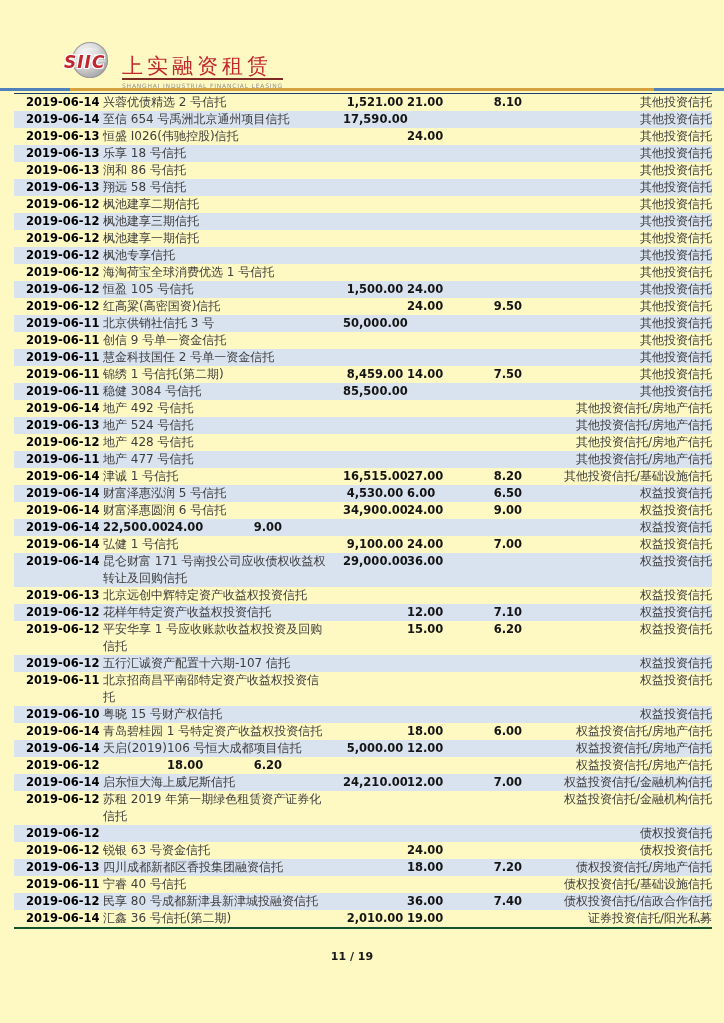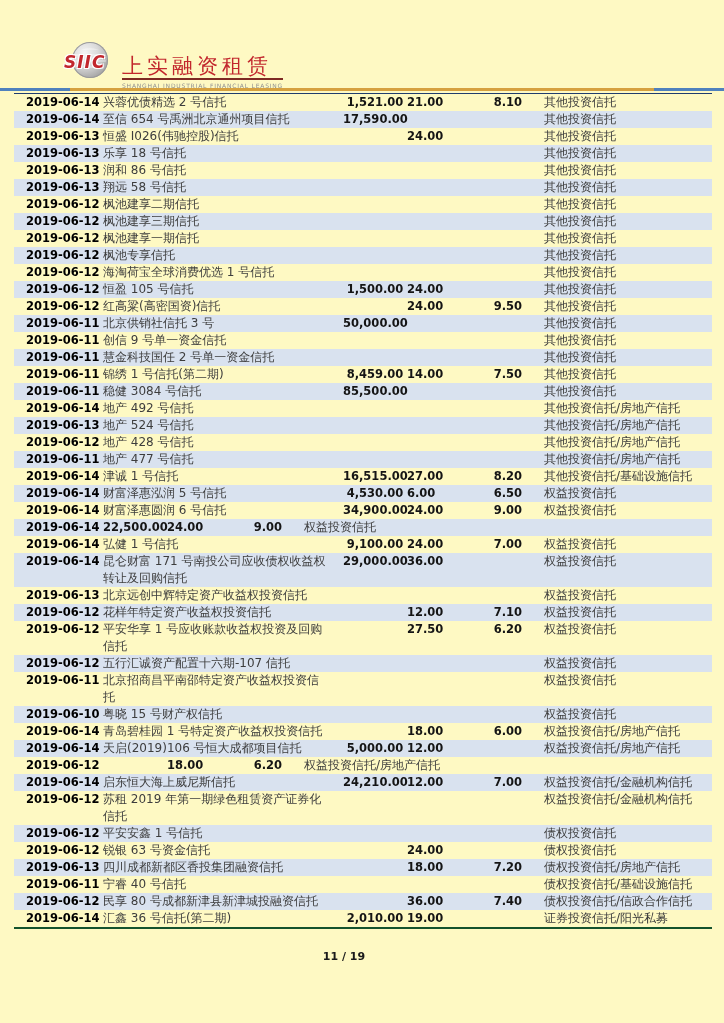--- a/index.html
+++ b/index.html
@@ -49,25 +49,25 @@
     border-top:1px solid #1f3c6d; border-bottom:2px solid #14532d;
   }
   .row { display:flex; align-items:flex-start; line-height:17px; font-size:12px; }
   .row.alt { background:#d9e2ef; }
   .cell { box-sizing:border-box; }
   .c-date  { width:89px;  padding-left:12px; font-weight:bold; color:#000; font-size:11.5px; }
   .c-name  { width:240px; padding-right:16px; color:#3d3d3d; word-break:break-all; }
   .c-amount{ width:64px;  text-align:center; font-weight:bold; color:#151515; font-size:11.5px; }
   .c-term  { width:73px;  font-weight:bold; color:#151515; font-size:11.5px; }
   .c-rate  { width:42px;  text-align:right; font-weight:bold; color:#151515; font-size:11.5px; }
-  .c-cat   { flex:1; padding-left:22px; color:#3d3d3d; }
+  .c-cat   { flex:1; padding-left:22px; color:#3d3d3d;text-align:right; }
 
   
   .footer {
-    position:absolute; top:950px; left:8px; width:672px; text-align:center;
+    position:absolute; top:950px; left:16px; width:672px; text-align:center;
     font-size:11px; font-weight:bold; color:#1a1a1a;
   }
 </style>
 </head>
 <body>
 
 <div class="page">
 
   <div class="logo">
     <div class="globe">
@@ -321,21 +321,21 @@
         <div class="cell c-name">花样年特定资产收益权投资信托</div>
         <div class="cell c-amount"></div>
         <div class="cell c-term">12.00</div>
         <div class="cell c-rate">7.10</div>
         <div class="cell c-cat">权益投资信托</div>
       </div>
       <div class="row">
         <div class="cell c-date">2019-06-12</div>
         <div class="cell c-name">平安华享 1 号应收账款收益权投资及回购信托</div>
         <div class="cell c-amount"></div>
-        <div class="cell c-term">27.50</div>
+        <div class="cell c-term">15.00</div>
         <div class="cell c-rate">6.20</div>
         <div class="cell c-cat">权益投资信托</div>
       </div>
       <div class="row alt">
         <div class="cell c-date">2019-06-12</div>
         <div class="cell c-name">五行汇诚资产配置十六期-107 信托</div>
         <div class="cell c-amount"></div>
         <div class="cell c-term"></div>
         <div class="cell c-rate"></div>
         <div class="cell c-cat">权益投资信托</div>
@@ -390,21 +390,20 @@
       <div class="row">
         <div class="cell c-date">2019-06-12</div>
         <div class="cell c-name">苏租 2019 年第一期绿色租赁资产证券化信托</div>
         <div class="cell c-amount"></div>
         <div class="cell c-term"></div>
         <div class="cell c-rate"></div>
         <div class="cell c-cat">权益投资信托/金融机构信托</div>
       </div>
       <div class="row alt">
         <div class="cell c-date">2019-06-12</div>
-        <div class="cell c-name">平安安鑫 1 号信托</div>
         <div class="cell c-amount"></div>
         <div class="cell c-term"></div>
         <div class="cell c-rate"></div>
         <div class="cell c-cat">债权投资信托</div>
       </div>
       <div class="row">
         <div class="cell c-date">2019-06-12</div>
         <div class="cell c-name">锐银 63 号资金信托</div>
         <div class="cell c-amount"></div>
         <div class="cell c-term">24.00</div>

